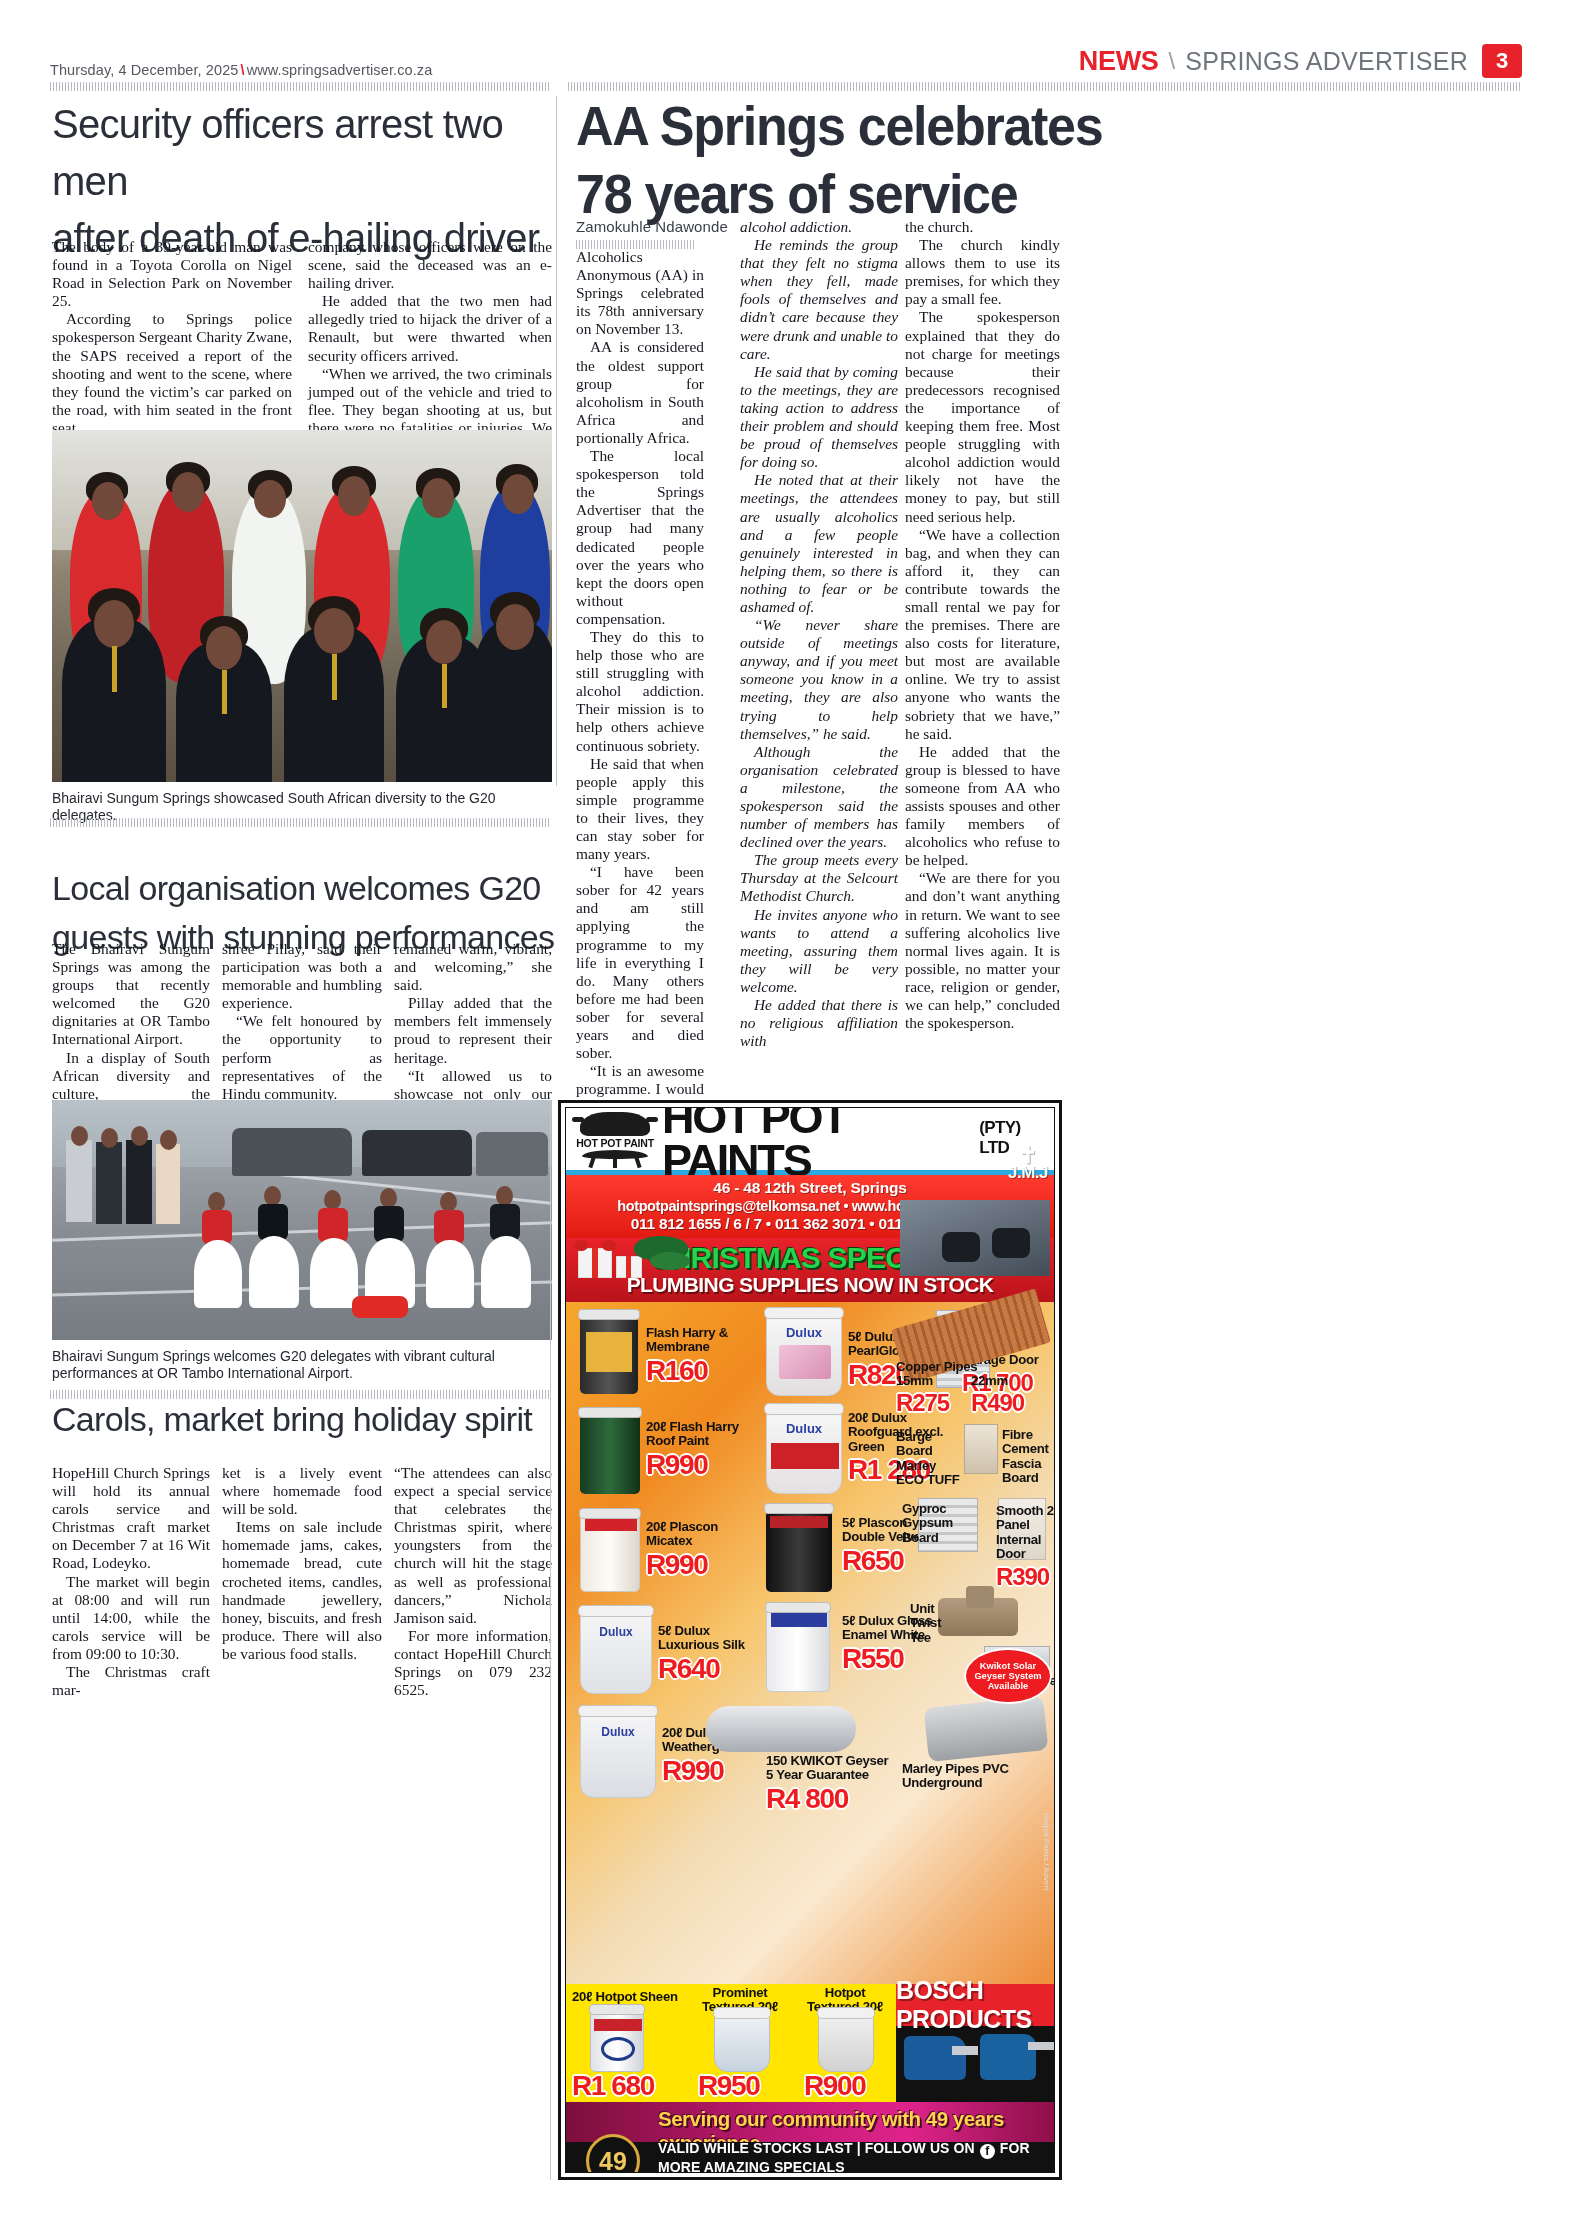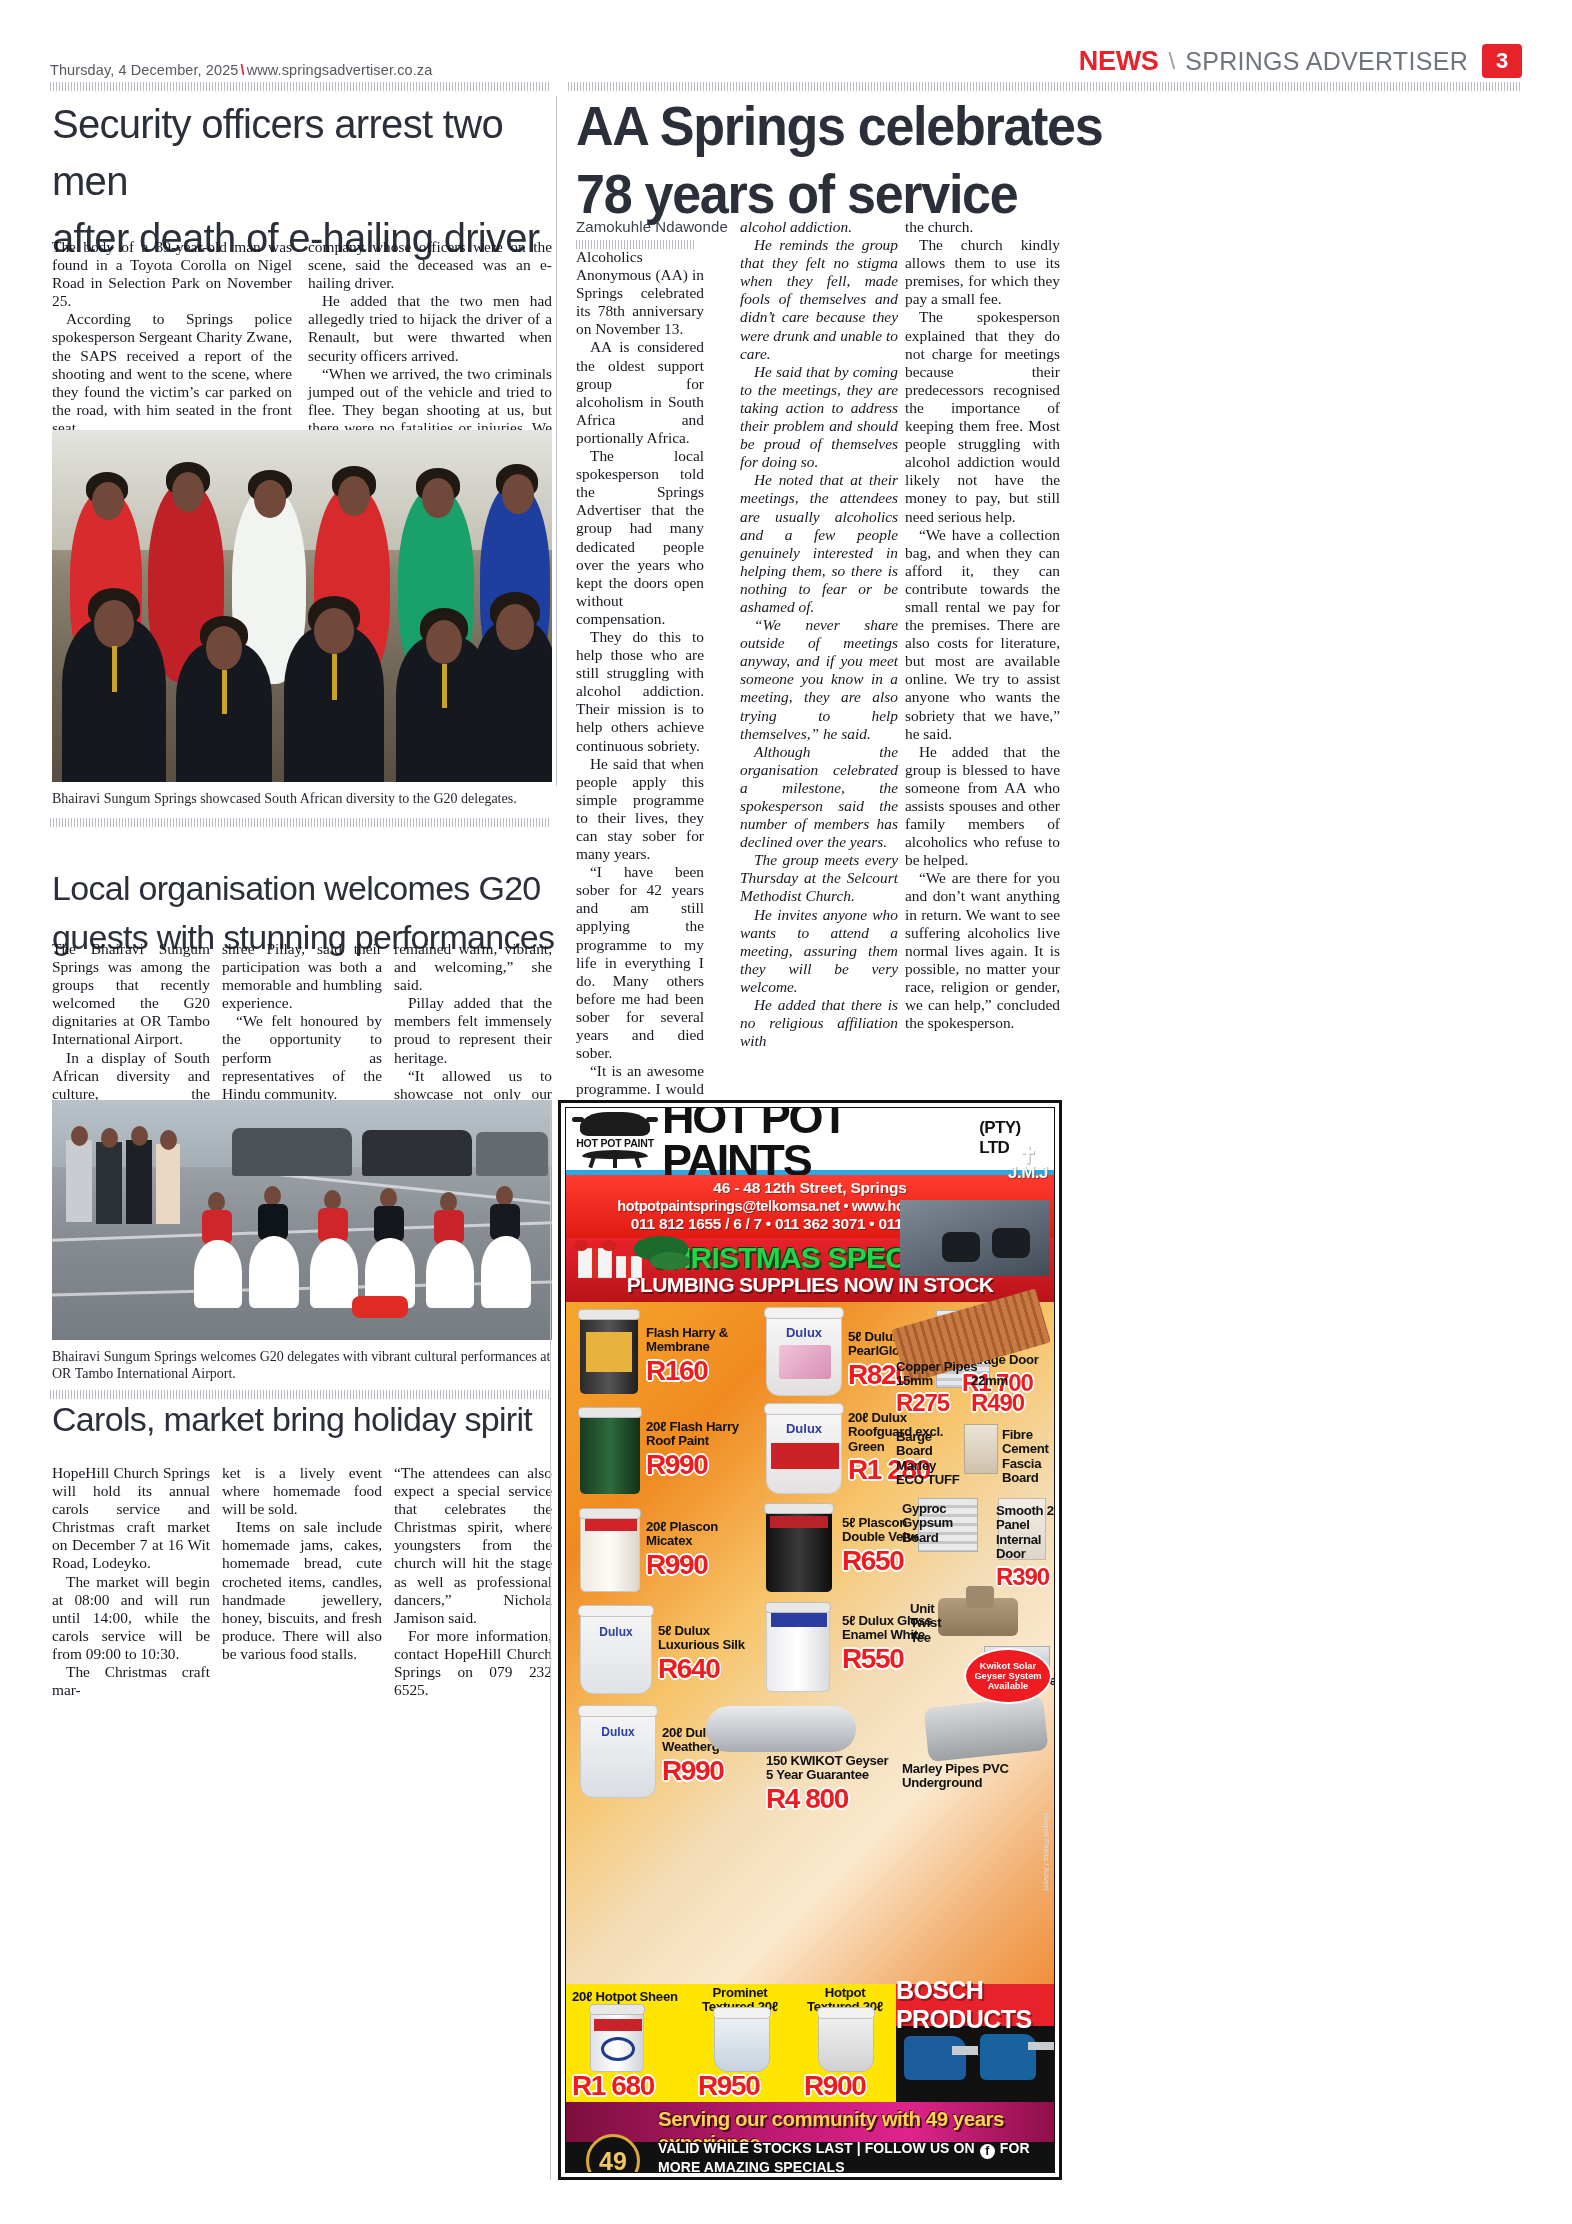--- a/index.html
+++ b/index.html
@@ -76,21 +76,21 @@
   .col p.first { text-indent:0; }
 
   .byline {
     position:absolute;
     font-family:"Liberation Sans", sans-serif;
     font-size:15px; color:#3a3f48; letter-spacing:.1px;
   }
 
   .caption {
     position:absolute;
-    font-family:Liberation Serif, serif;
+    font-family:Liberation Sans, sans-serif;
     font-size:14px; line-height:17px; color:#24282f;
   }
 
   
   .photo { position:absolute; overflow:hidden; }
 
   
   #photo-group { background:#6d6256; }
   #photo-group .bg {
     position:absolute; inset:0;

